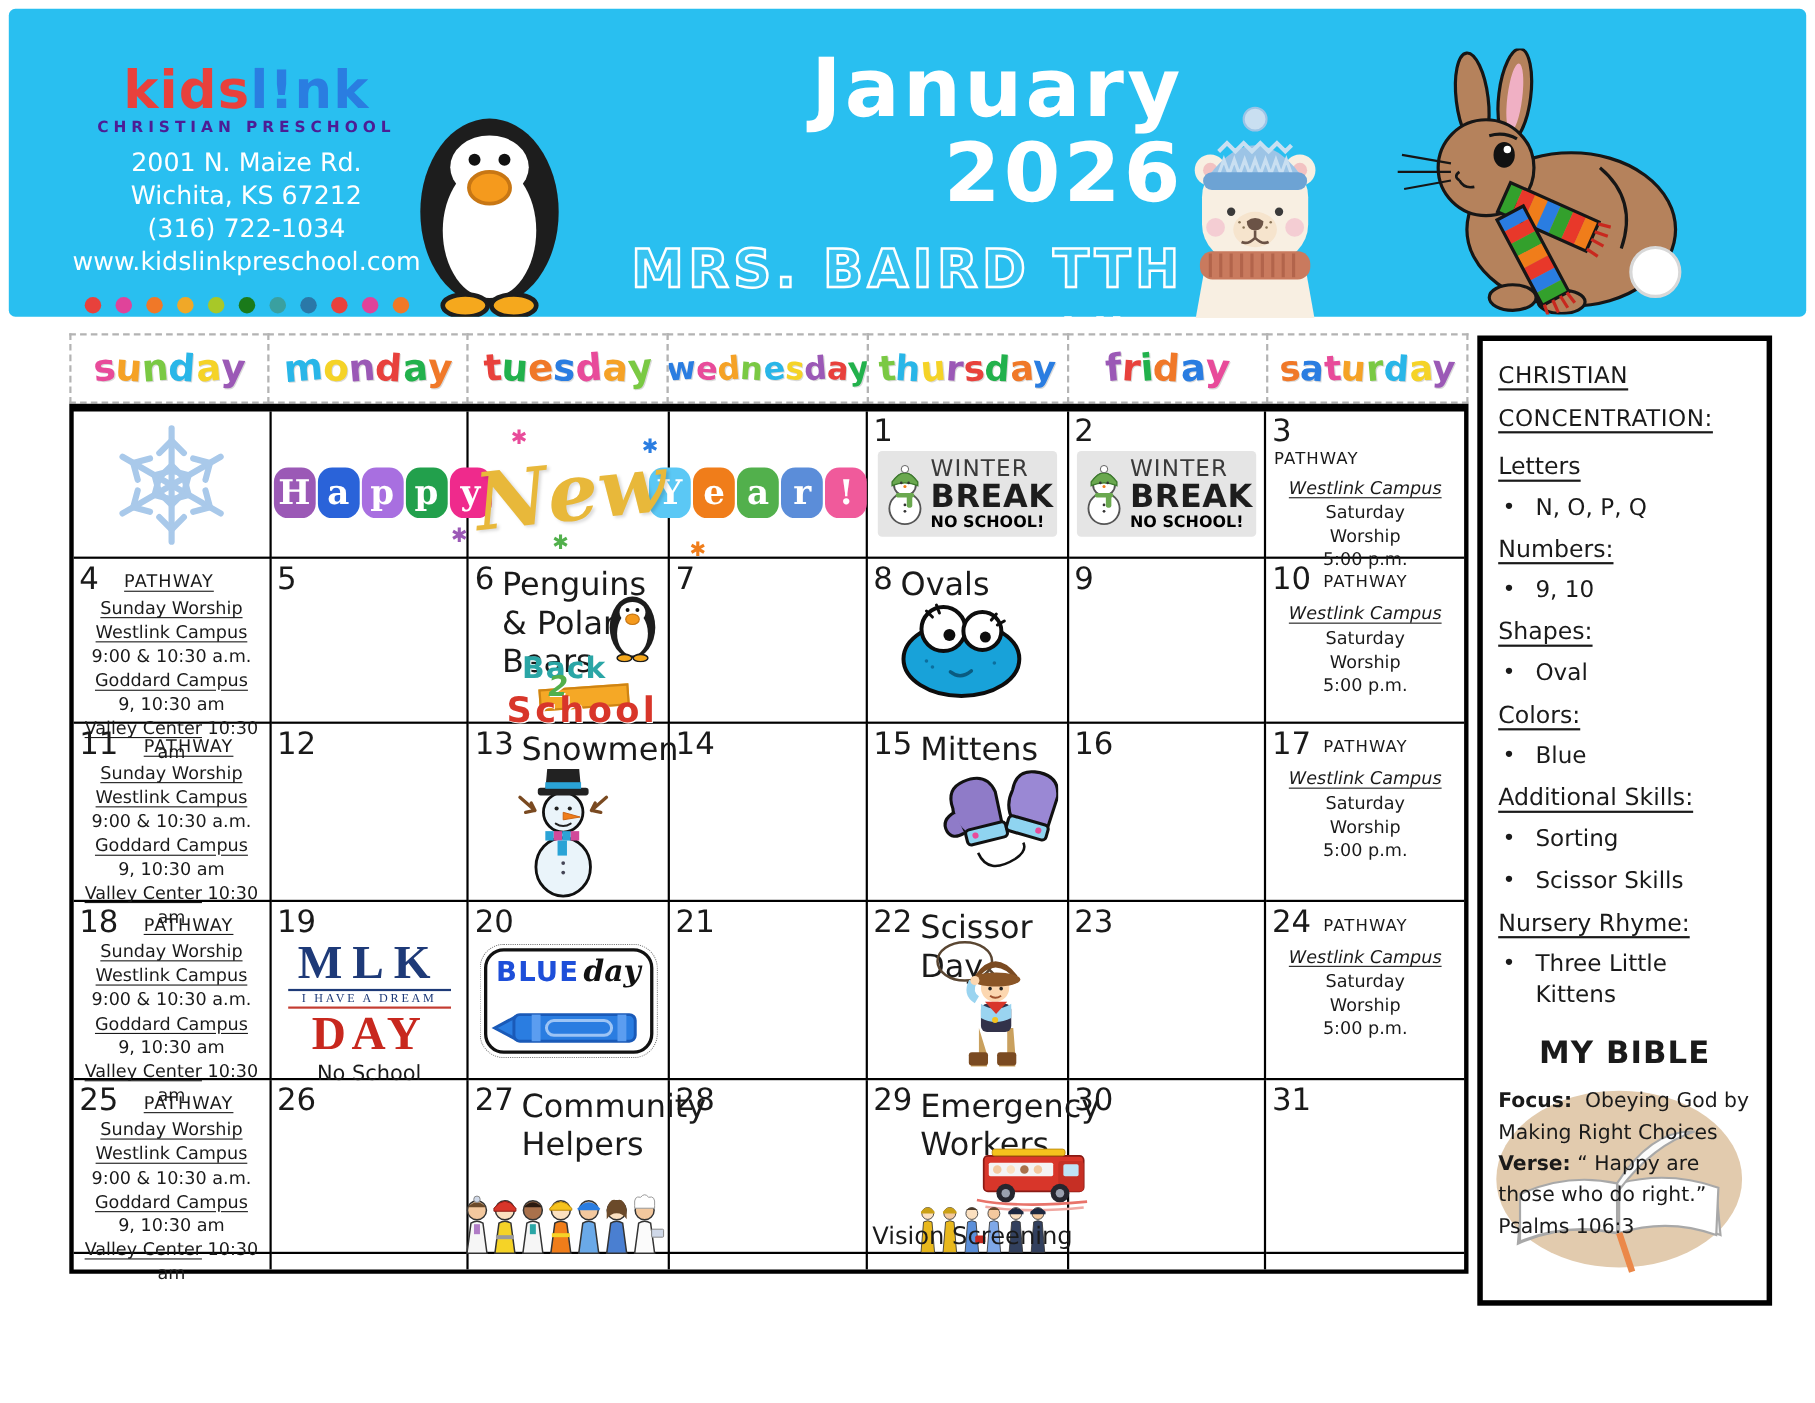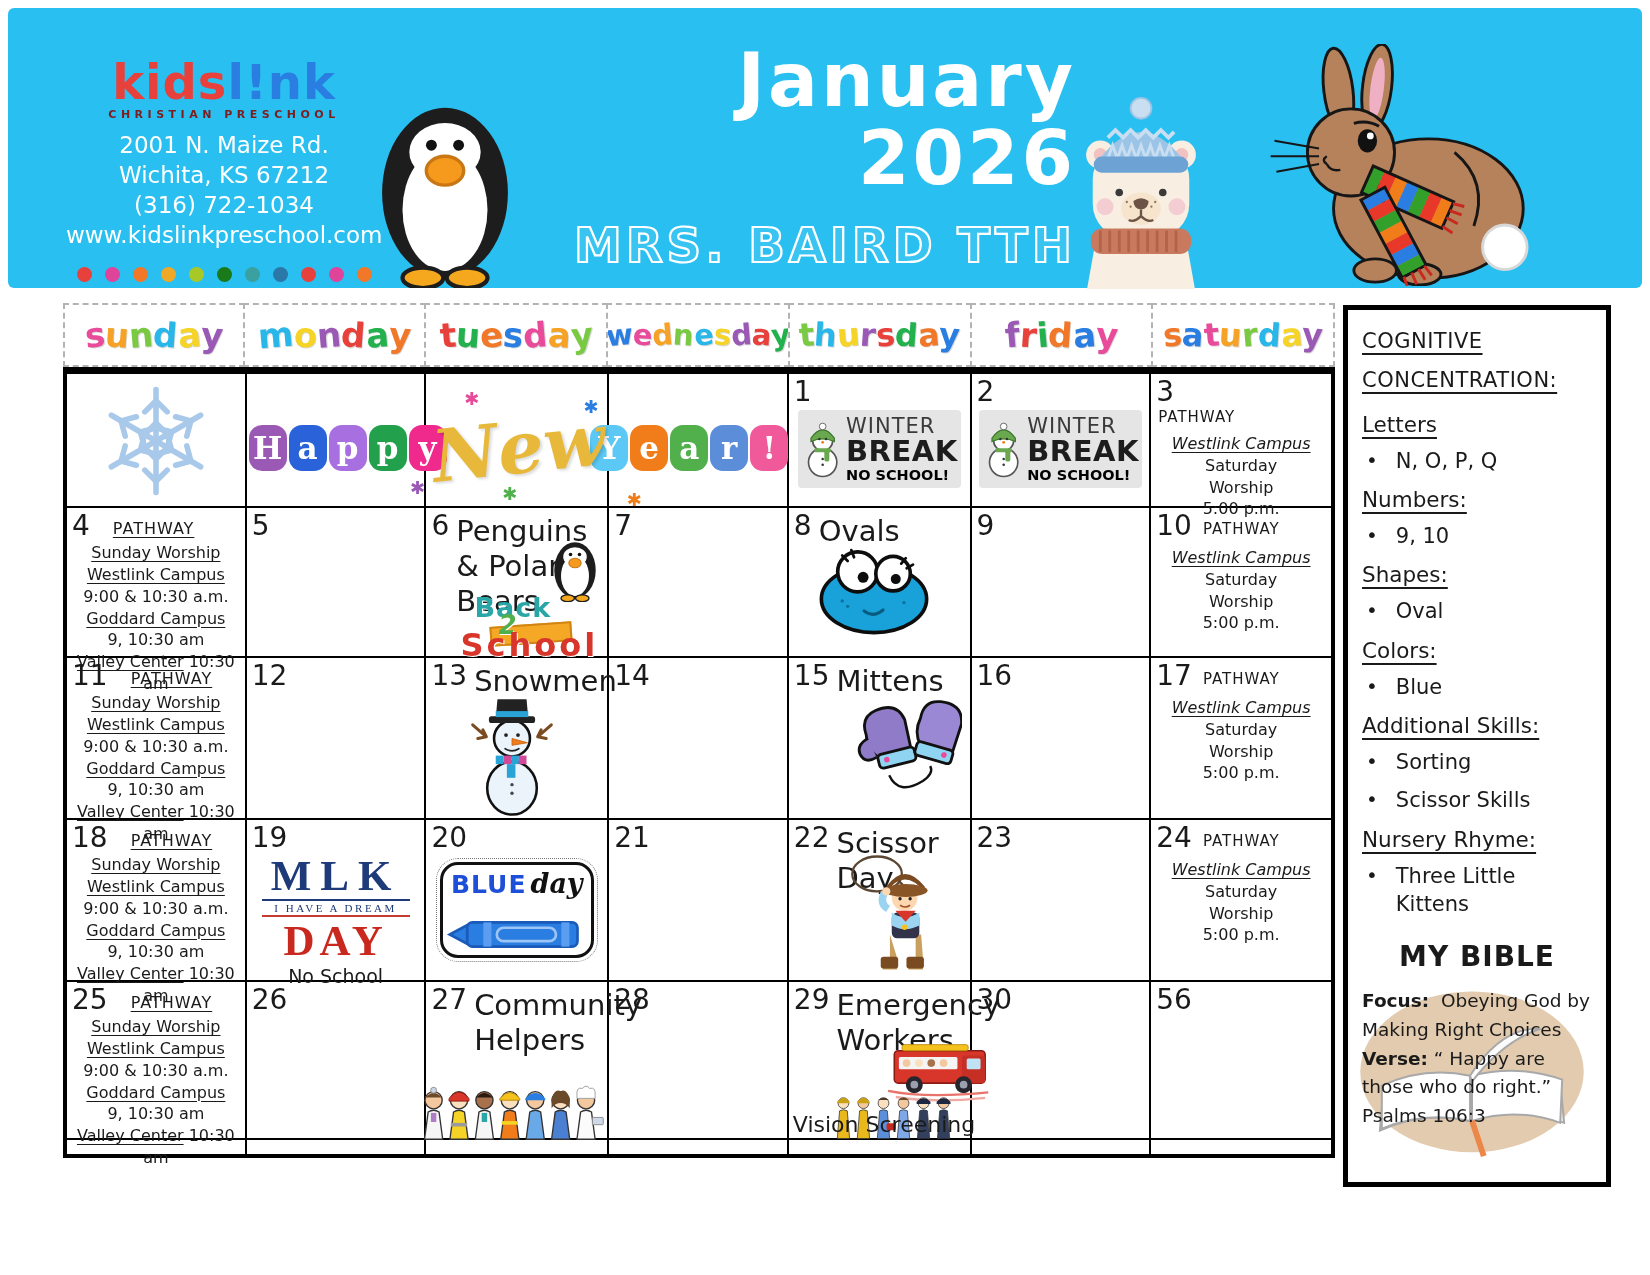--- a/index.html
+++ b/index.html
@@ -2,21 +2,21 @@
 <html><head>
 <meta charset="utf-8">
 <style>
   html,body{margin:0;padding:0;background:#fff;}
   body{width:1650px;height:1275px;position:relative;font-family:"DejaVu Sans",sans-serif;color:#1a1a1a;overflow:hidden;}
   
   .hdr{position:absolute;left:8px;top:8px;width:1634px;height:280px;background:#29bff0;border-radius:6px;}
   .logo-block{position:absolute;left:58px;top:50px;width:316px;text-align:center;}
   .logo-word{font-size:48px;font-weight:bold;letter-spacing:1px;line-height:1;}
   .logo-red{color:#e8413c;} .logo-blue{color:#2a7de1;}
-  .logo-sub{font-size:11px;letter-spacing:4.5px;color:#7f1d1d;margin-top:2px;font-weight:bold;}
+  .logo-sub{font-size:14px;letter-spacing:4.5px;color:#4c1d95;margin-top:2px;font-weight:bold;}
   .addr{margin-top:10px;color:#fff;font-size:23px;line-height:1.3;}
   .dots{display:flex;gap:13px;justify-content:center;margin-top:16px;}
   .dot{width:15px;height:15px;border-radius:50%;}
   .hdr-penguin{position:absolute;left:352px;top:76px;width:170px;height:204px;}
   .title-block{position:absolute;left:528px;top:34px;width:540px;text-align:right;}
   .month-title{color:#fff;font-size:74px;font-weight:bold;letter-spacing:3px;line-height:1.05;}
   .teacher{margin-top:20px;font-size:48px;font-weight:bold;letter-spacing:4px;color:rgba(255,255,255,0.08);-webkit-text-stroke:2.2px #ffffff;}
   .classname{margin-top:8px;font-size:38px;font-weight:bold;color:#fff;letter-spacing:2px;}
   .hdr-bear{position:absolute;left:1062px;top:88px;width:142px;height:194px;}
   .hdr-bunny{position:absolute;left:1222px;top:36px;width:300px;height:242px;}
@@ -785,35 +785,35 @@
         </span>
         <div class="cellfoot">Vision Screening</div>
       </div>
       <div class="cell">
         <div class="cellhead">
           <span class="num">30</span>
         </div>
       </div>
       <div class="cell last-col">
         <div class="cellhead">
-          <span class="num">56</span>
+          <span class="num">31</span>
         </div>
       </div>
       <div class="cell last-row"></div>
       <div class="cell last-row"></div>
       <div class="cell last-row"></div>
       <div class="cell last-row"></div>
       <div class="cell last-row"></div>
       <div class="cell last-row"></div>
       <div class="cell last-row last-col"></div>
     </div>
 </div>
 
 <div class="sb">
-  <div class="sb-title">COGNITIVE CONCENTRATION:</div>
+  <div class="sb-title">CHRISTIAN CONCENTRATION:</div>
   <div id="sb-sections">
       <div class="sb-h">Letters</div>
       <div class="sb-i">
         <span class="blt">•</span>
         <span>N, O, P, Q</span>
       </div>
       <div class="sb-h">Numbers:</div>
       <div class="sb-i">
         <span class="blt">•</span>
         <span>9, 10</span>

